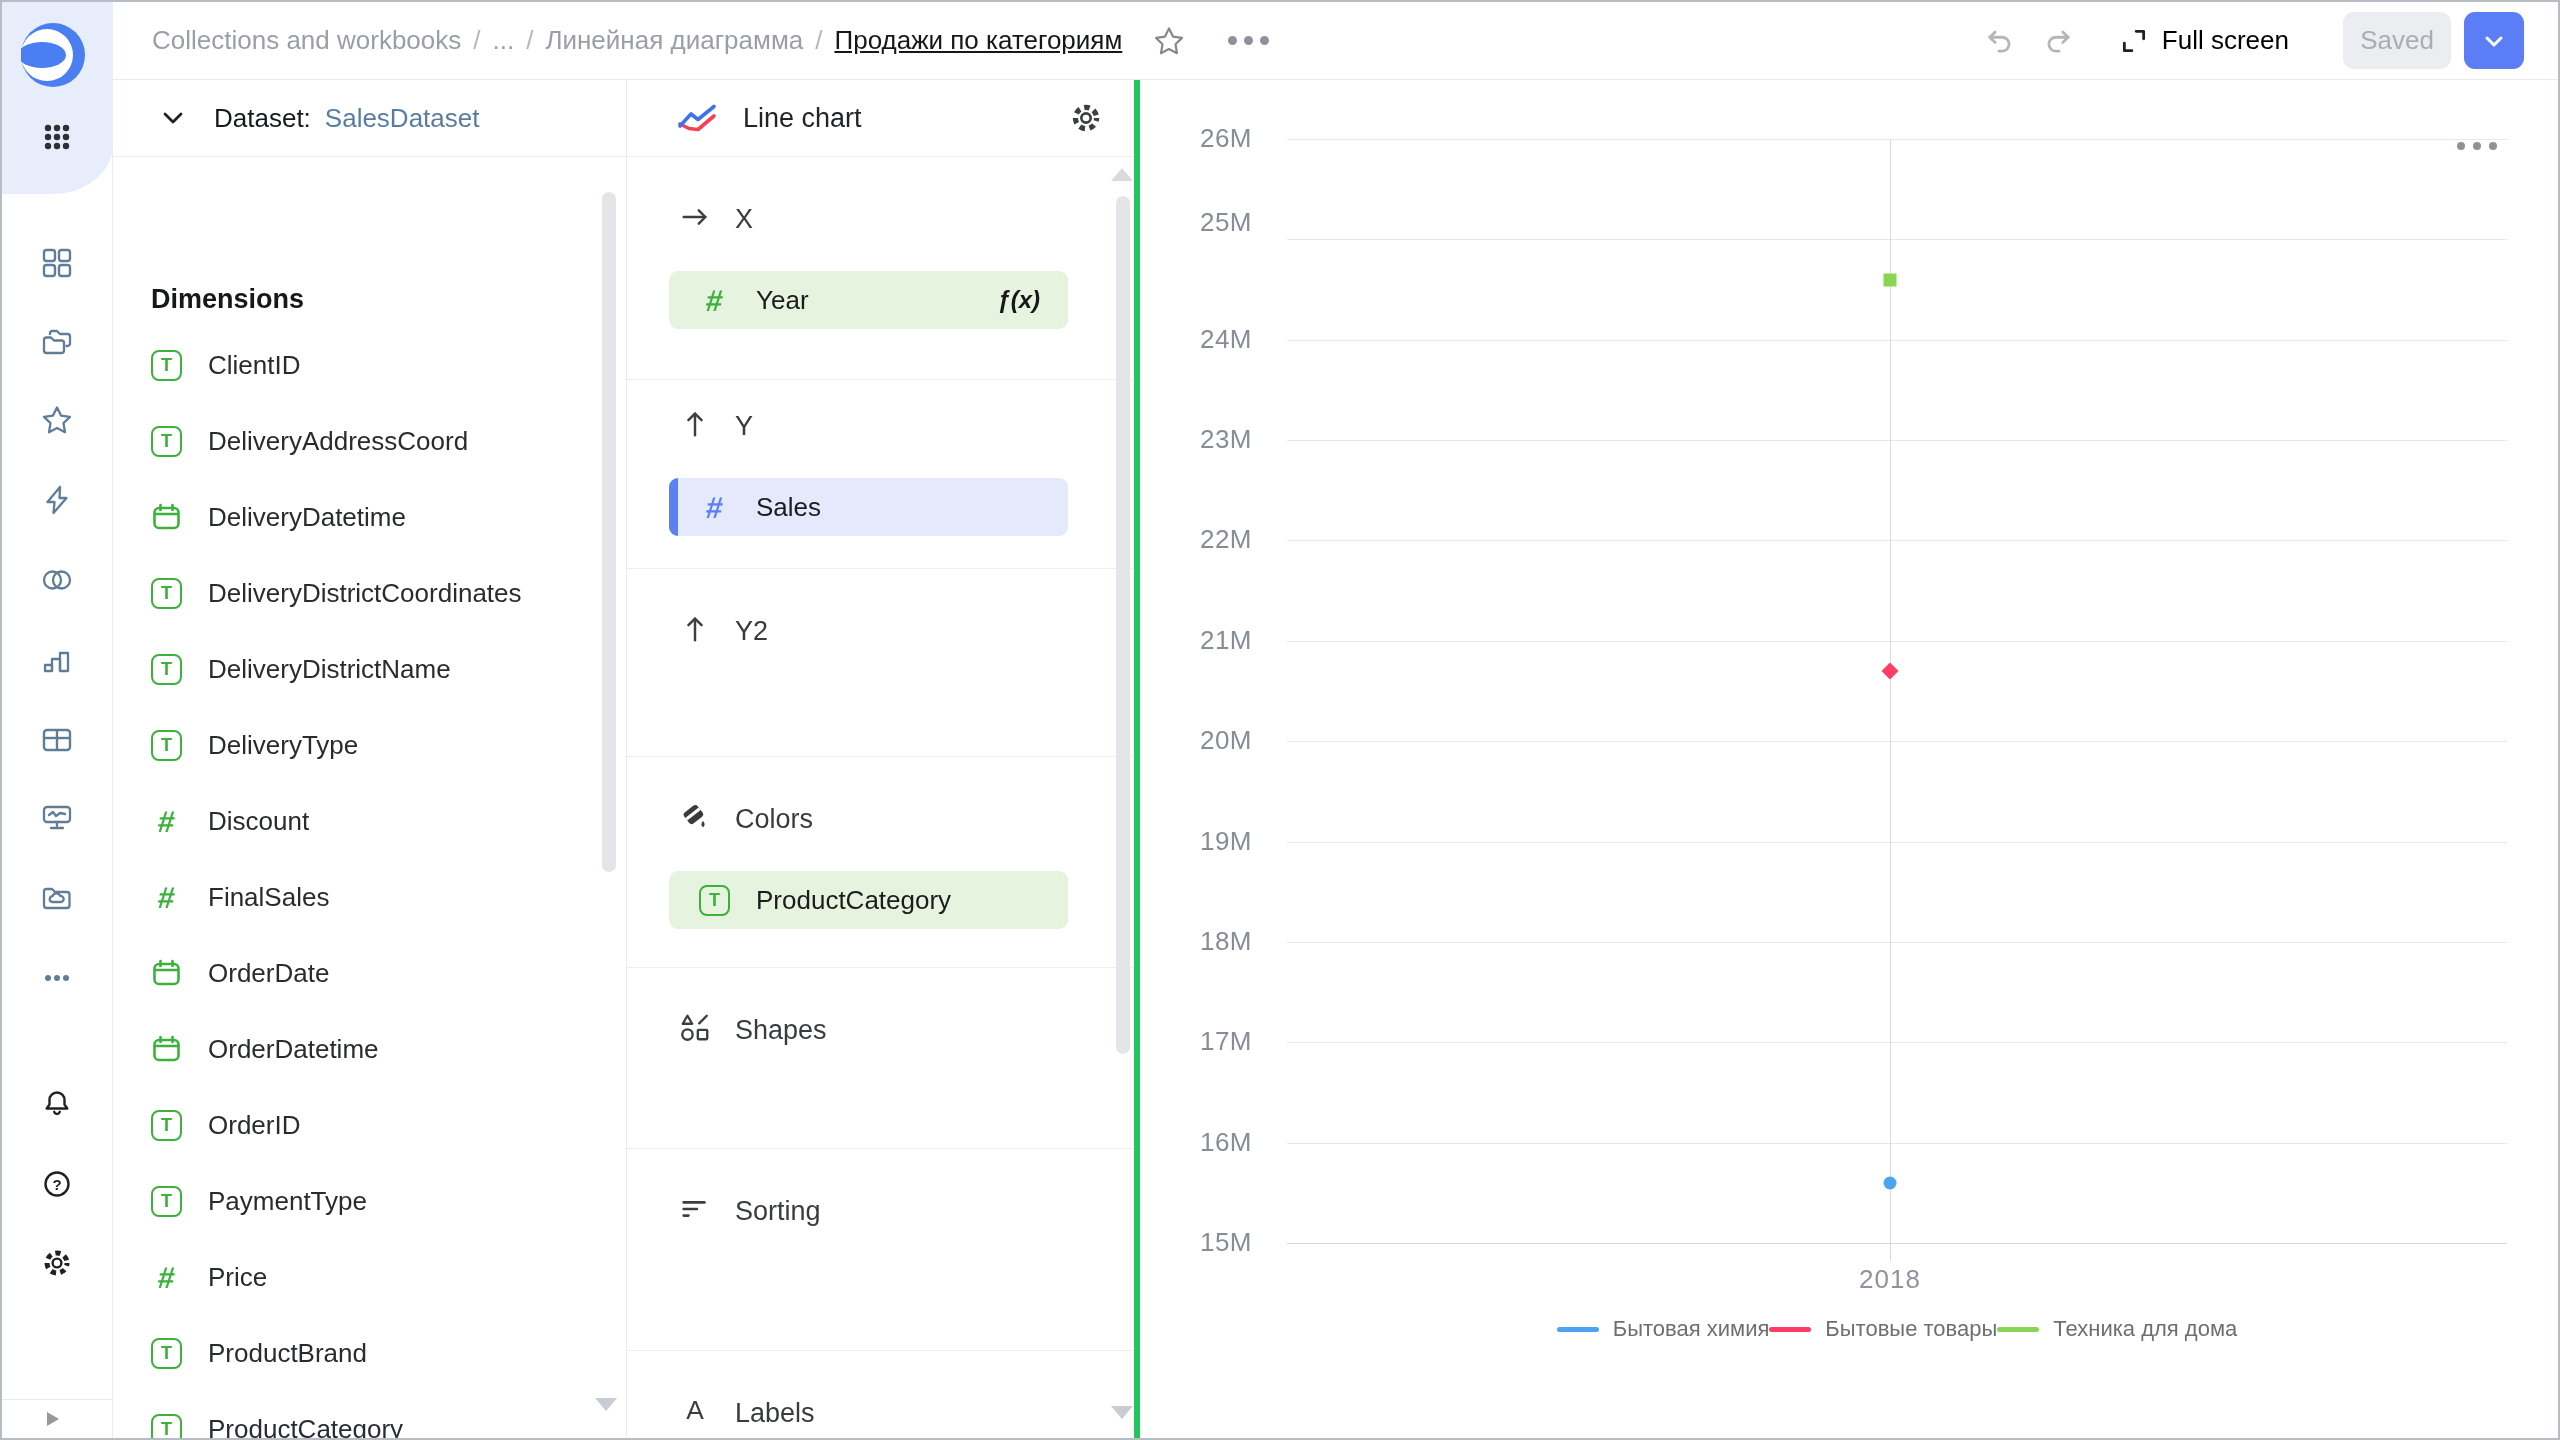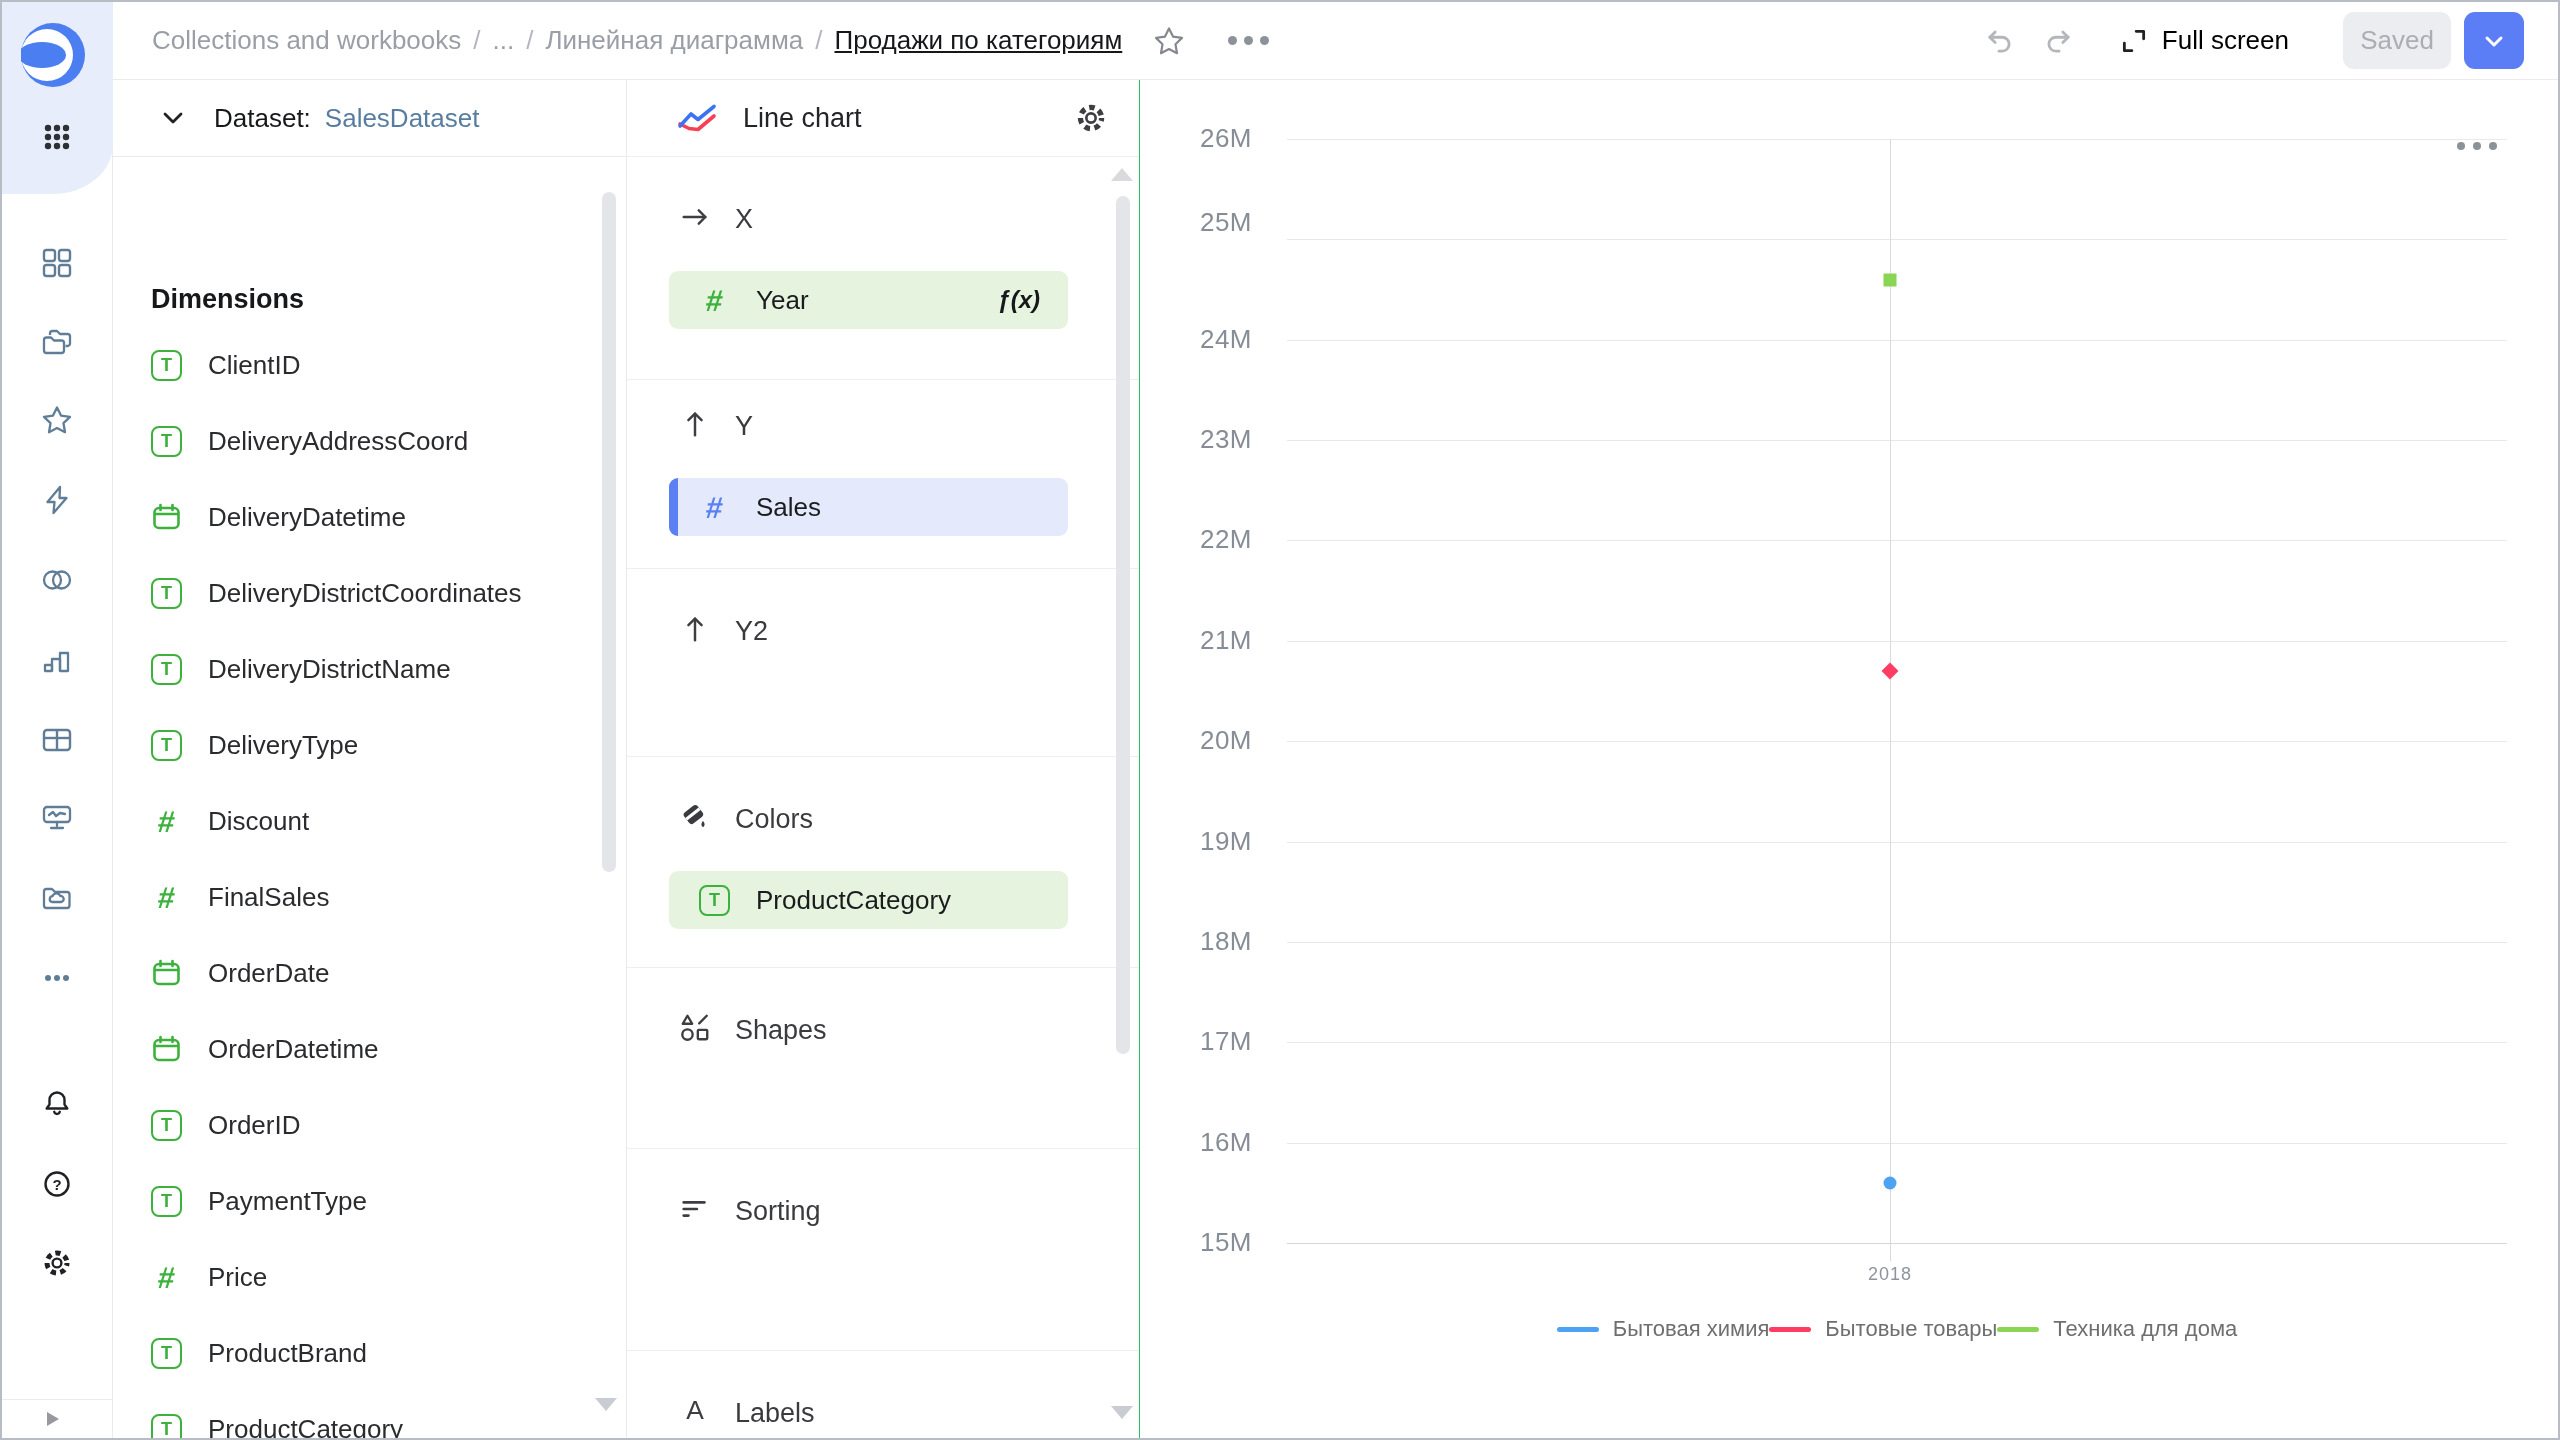--- a/index.html
+++ b/index.html
@@ -60,21 +60,21 @@
   .fi-num  { width:31px; height:31px; color:#3cb13c; font-size:30px; font-weight:700; display:flex;
              align-items:center; justify-content:center; transform:skewX(-6deg); flex:0 0 auto; }
   .fi-date { width:31px; height:31px; display:flex; align-items:center; justify-content:center; flex:0 0 auto; }
   .scrollbar { position:absolute; width:14px; border-radius:7px; background:#e3e5e8; cursor:pointer; }
   .scroll-arrow { position:absolute; width:0; height:0; cursor:pointer; }
   .arr-down { border-left:11px solid transparent; border-right:11px solid transparent; border-top:13px solid #c9ccd2; }
   .arr-up   { border-left:11px solid transparent; border-right:11px solid transparent; border-bottom:13px solid #d8dade; }
 
   
   .cfg-panel { position:absolute; left:625px; top:78px; width:513px; height:1358px; background:#fff;
-               border-right:1px solid #22c55e; overflow:hidden; }
+               border-right:6px solid #22c55e; overflow:hidden; }
   .cfg-head { height:77px; border-bottom:1px solid #eceef0; display:flex; align-items:center; padding:0 30px 0 50px; }
   .cfg-head-label { font-size:27px; color:#232427; margin-left:22px; }
   .cfg-gear { margin-left:auto; display:flex; cursor:pointer; }
   .shelf { position:relative; border-bottom:1px solid #eceef0; padding-top:44px; }
   .shelf-head { display:flex; align-items:center; padding-left:52px; }
   .shelf-head svg { width:32px; height:32px; }
   .shelf-label { font-size:27px; color:#3a3b3e; margin-left:24px; }
   .shelf-x{height:223px;} .shelf-y{height:189px; padding-top:28px;} .shelf-y2{height:188px;}
   .shelf-colors{height:211px;} .shelf-shapes{height:181px;} .shelf-sorting{height:202px;}
   .shelf-labels{height:130px; border-bottom:none;}
@@ -91,21 +91,21 @@
   .chart-panel { position:absolute; left:1138px; top:78px; width:1420px; height:1358px; background:#fff; }
   .gridline { position:absolute; left:147px; width:1220px; height:1px; background:#e8e8e8; }
   .gridline.axis { background:#d7d7d7; }
   .ytick { position:absolute; width:76px; text-align:right; transform:translateY(-52%);
            font-size:26px; color:#878d96; letter-spacing:.5px; }
   .vline { position:absolute; width:1px; background:#dadada; }
   .marker { position:absolute; transform:translate(-50%,-50%); cursor:pointer; }
   .mk-circle { width:13px; height:13px; border-radius:50%; }
   .mk-square { width:13px; height:13px; }
   .mk-diamond { width:12px; height:12px; transform:translate(-50%,-50%) rotate(45deg); }
-  .xtick { position:absolute; transform:translateX(-50%); font-size:18px; color:#8e949e; letter-spacing:1px; }
+  .xtick { position:absolute; transform:translateX(-50%); font-size:26px; color:#8e949e; letter-spacing:1px; }
   .legend { position:absolute; left:147px; width:1220px; display:flex; justify-content:center; }
   .legend-item { display:flex; align-items:center; gap:14px; cursor:pointer; }
   .legend-swatch { width:42px; height:5px; border-radius:3px; }
   .legend-label { font-size:22px; color:#6f6f70; }
   .chart-dots { position:absolute; display:flex; gap:8px; cursor:pointer; }
   .chart-dots i { width:8px; height:8px; border-radius:50%; background:#8d9199; }
 </style>
 </head>
 <body>
 

